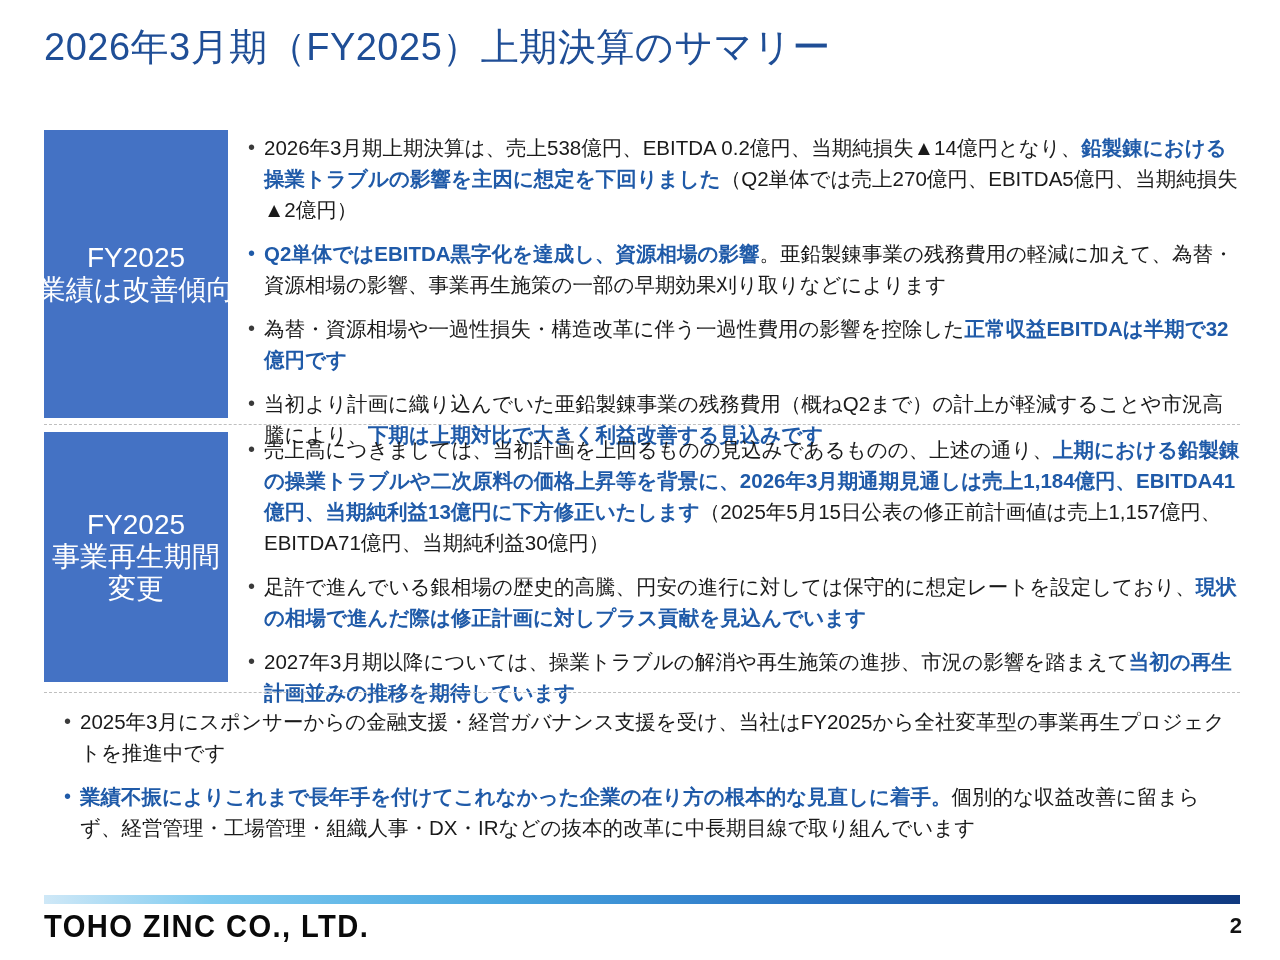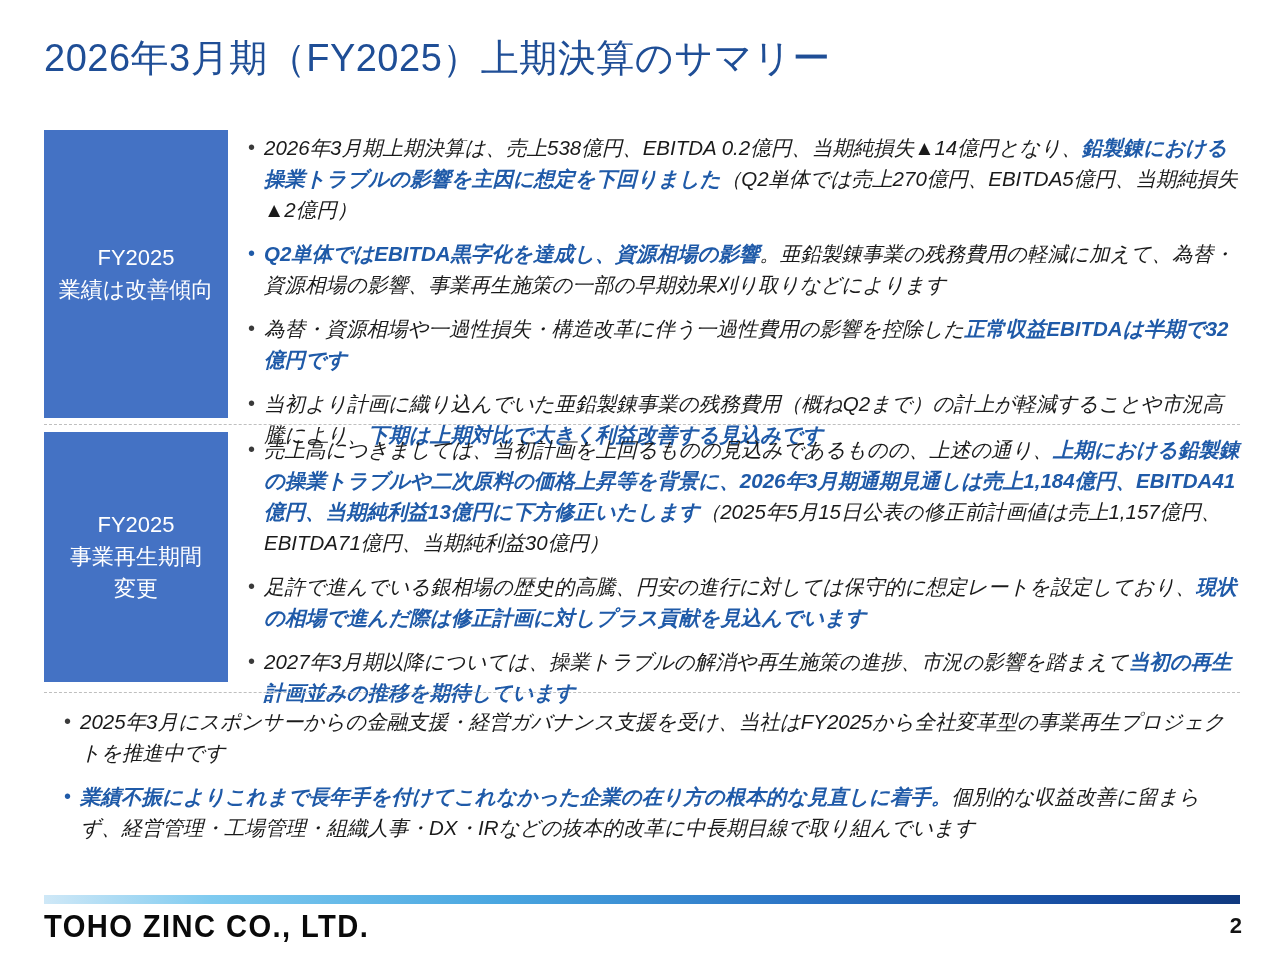--- a/index.html
+++ b/index.html
@@ -15,21 +15,21 @@
     width: 1280px;
     height: 960px;
     background: #ffffff;
     overflow: hidden;
   }
 
   
   #slide-title {
     position: absolute;
     left: 44px;
-    top: 35px;
+    top: 24px;
     font-size: 38px;
     line-height: 46px;
     font-weight: 400;
     color: #1F4E96;
     letter-spacing: 0.5px;
     white-space: nowrap;
   }
 
   
   .section {
@@ -46,21 +46,21 @@
   .section-label {
     flex: 0 0 184px;
     width: 184px;
     background: #4472C4;
     color: #ffffff;
     display: flex;
     flex-direction: column;
     align-items: center;
     justify-content: center;
     text-align: left;
-    font-size: 22px;
+    font-size: 28px;
     line-height: 32px;
     box-sizing: border-box;
     padding: 4px 6px;
   }
   .section-label .lab-line { display: block; white-space: nowrap; }
 
   .section-body {
     flex: 1 1 auto;
     padding-left: 16px;
     box-sizing: border-box;
@@ -84,21 +84,20 @@
     line-height: 31px;
     color: #3A3A3A;
     padding-left: 4px;
     box-sizing: border-box;
   }
   .bullet.accent > .bullet-marker { color: #1F5AA8; }
   .bullet-text {
     flex: 1 1 auto;
     color: #1A1A1A;
     text-align: left;
-    font-style: italic;
   }
   .bullet-text b,
   .bullet-text .hl {
     color: #1F5AA8;
     font-weight: bold;
   }
 
   
   .divider {
     position: absolute;

